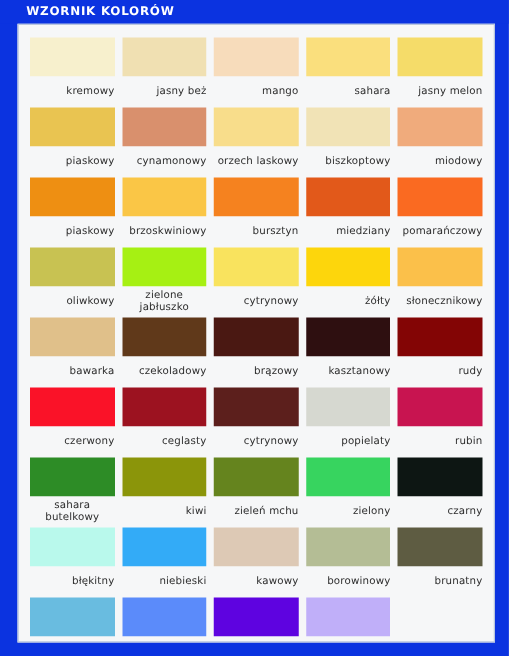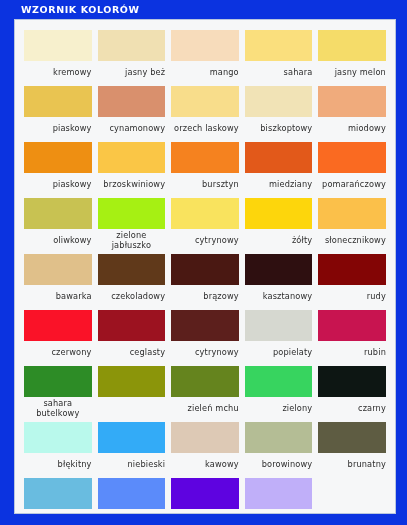--- a/index.html
+++ b/index.html
@@ -248,20 +248,21 @@
             <div class="swatch-label">rubin</div>
           </div>
         </div>
         <div class="swatch-row">
           <div class="swatch-cell">
             <div class="swatch-chip" style="background: rgb(45, 140, 38);"></div>
             <div class="swatch-label">sahara butelkowy</div>
           </div>
           <div class="swatch-cell">
             <div class="swatch-chip" style="background: rgb(139, 149, 10);"></div>
+            <div class="swatch-label">kiwi</div>
           </div>
           <div class="swatch-cell">
             <div class="swatch-chip" style="background: rgb(101, 132, 30);"></div>
             <div class="swatch-label">zieleń mchu</div>
           </div>
           <div class="swatch-cell">
             <div class="swatch-chip" style="background: rgb(55, 212, 95);"></div>
             <div class="swatch-label">zielony</div>
           </div>
           <div class="swatch-cell">

